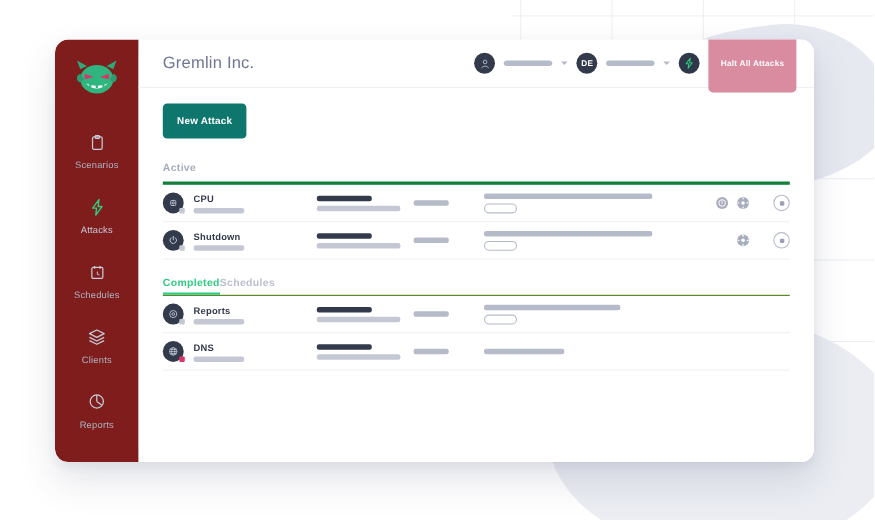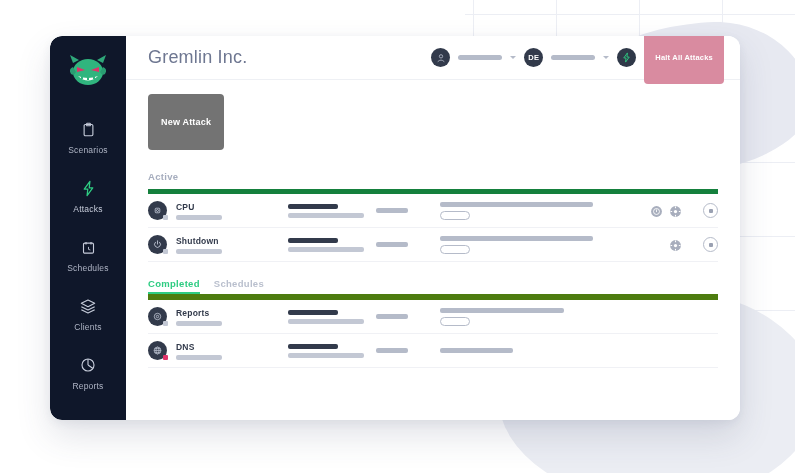--- a/index.html
+++ b/index.html
@@ -49,21 +49,21 @@
   .window-edge {
     position: absolute; left: 50px; top: 44px;
     width: 16px; height: 368px;
     background: #323a4b;
     border-radius: 10px 0 0 10px;
   }
 
   
   .sidebar {
     width: 76px; flex: 0 0 76px;
-    background: #0f172a;
+    background: #7f1d1d;
     padding-top: 18px;
     display: flex; flex-direction: column; align-items: center;
     border-radius: 12px 0 0 12px;
   }
   .logo { width: 40px; height: 36px; margin-bottom: 28px; }
   .nav-item {
     width: 100%;
     display: flex; flex-direction: column; align-items: center;
     margin-bottom: 22px; cursor: pointer;
   }
@@ -73,21 +73,21 @@
 
   
   .main { flex: 1; display: flex; flex-direction: column; background: #fff; min-width: 0; }
 
   .topbar {
     height: 44px; flex: 0 0 44px;
     border-bottom: 1px solid #eef0f4;
     display: flex; align-items: center;
     padding: 0 16px 0 22px;
   }
-  .org-title { font-size: 18px; color: #6e7791; letter-spacing: .2px; }
+  .org-title { font-size: 15px; color: #6e7791; letter-spacing: .2px; }
   .topbar-right { margin-left: auto; display: flex; align-items: center; gap: 8px; }
 
   .circle-avatar {
     width: 19px; height: 19px; border-radius: 50%;
     background: #323a4b; color: #fff;
     font-size: 7.5px; font-weight: bold; letter-spacing: .3px;
     display: flex; align-items: center; justify-content: center;
   }
   .circle-avatar.green-ring { background: #2f3848; }
   .ph-bar { height: 5px; border-radius: 3px; background: #b5bbc9; }
@@ -96,33 +96,33 @@
   .btn-halt {
     background: #d98ba0; color: #ffffff;
     font-size: 7.5px; font-weight: bold;
     padding: 22px 11px; border-radius: 4px;
     border: none; cursor: pointer; letter-spacing: .2px;
   }
 
   .content { flex: 1; padding: 14px 22px 0 22px; overflow: hidden; }
 
   .btn-new {
-    background: #737373; color: #fff;
+    background: #0f766e; color: #fff;
     font-size: 9px; font-weight: bold;
-    padding: 23px 13px; border-radius: 4px;
+    padding: 11px 13px; border-radius: 4px;
     border: none; cursor: pointer; letter-spacing: .2px;
   }
 
   .section-head {
     margin-top: 16px; padding-bottom: 5px;
-    border-bottom: 5px solid #15803d;
+    border-bottom: 3px solid #15803d;
   }
   .section-head .lbl { font-size: 9.5px; color: #a6adbe; font-weight: bold; letter-spacing: .3px; }
 
-  .tabs { margin-top: 16px; display: flex; gap: 14px; border-bottom: 6px solid #4d7c0f; }
+  .tabs { margin-top: 16px; display: flex; border-bottom: 1px solid #4d7c0f; }
   .tab { font-size: 9.5px; font-weight: bold; color: #b9bfcd; padding-bottom: 5px; cursor: pointer; letter-spacing: .3px; }
   .tab.active { color: #2ecc82; box-shadow: inset 0 -2px 0 0 #2ecc82; }
 
   
   .row {
     display: flex; align-items: center;
     height: 34px;
     border-bottom: 1px solid #f0f1f5;
   }
   .row-icon-wrap { position: relative; width: 19px; height: 19px; flex: 0 0 19px; margin-right: 9px; }

